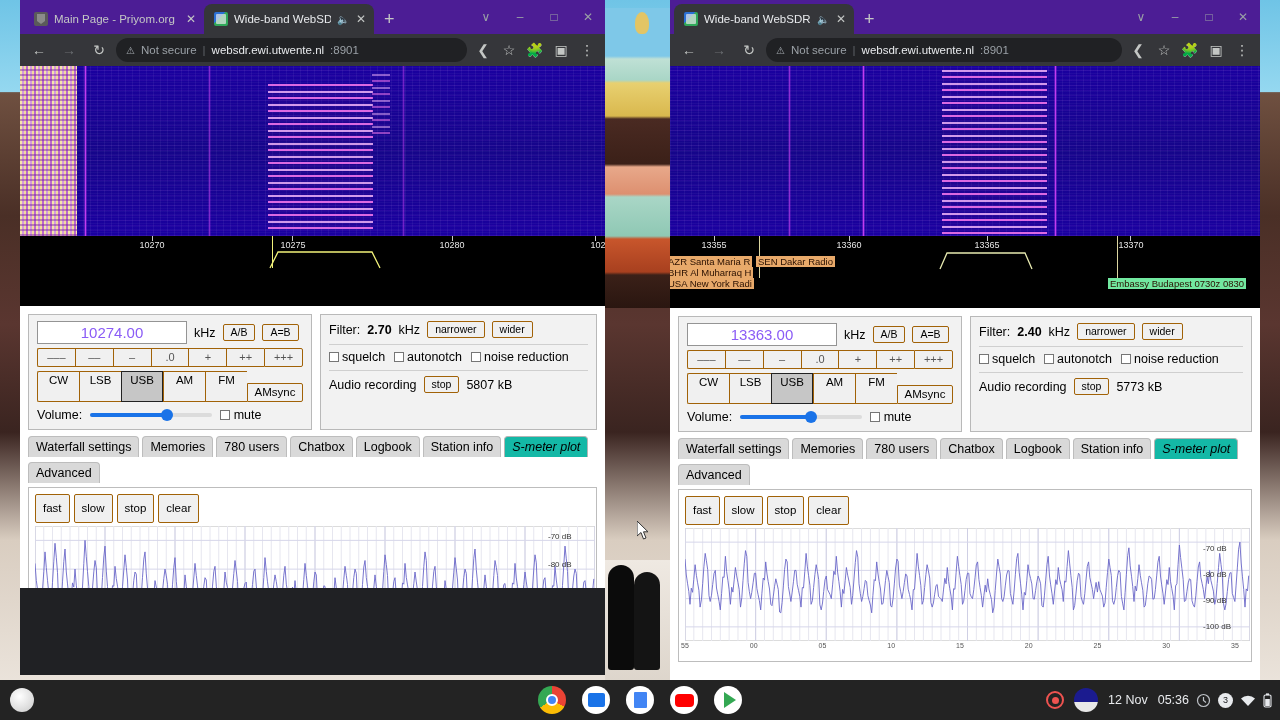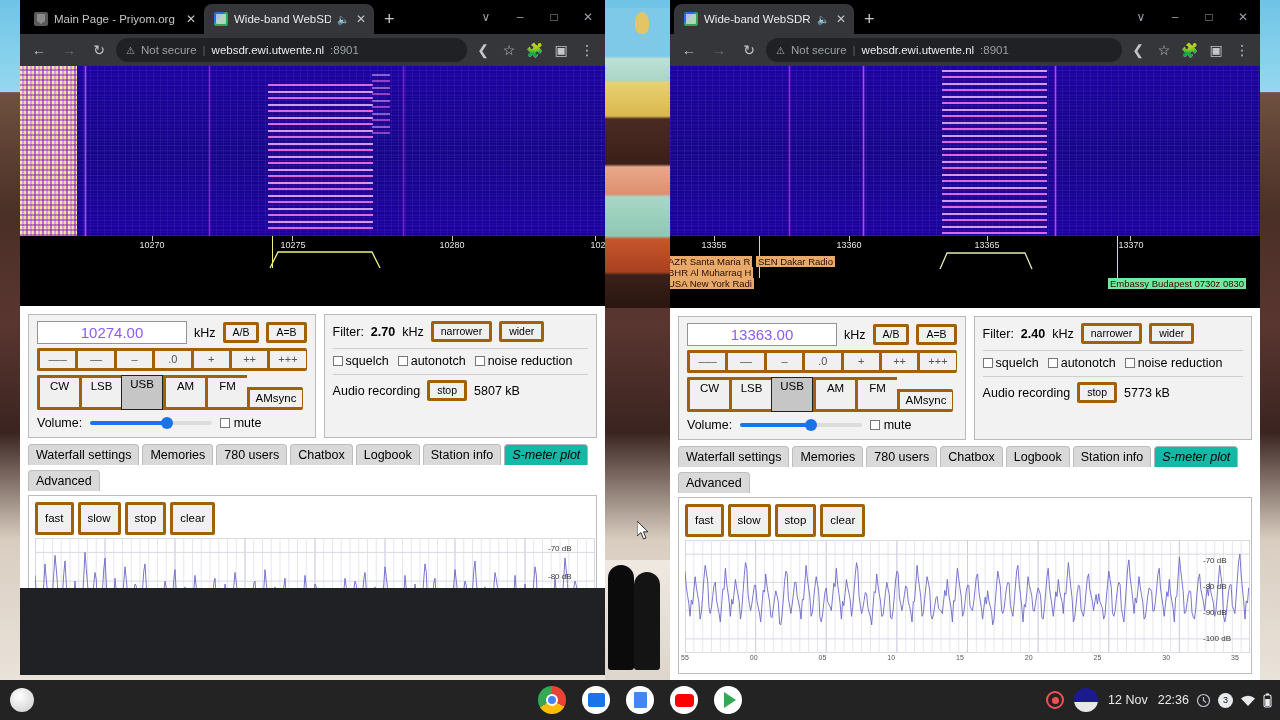--- a/index.html
+++ b/index.html
@@ -44,21 +44,21 @@
     background:#141414; border-radius:13px 13px 3px 3px; }
 
   
   #cursor { position:absolute; left:637px; top:521px; width:14px; height:20px; z-index:60; }
 
   
   .browser { position:absolute; background:#202124; }
   #win-left  { left:20px;  top:0px; width:585px; height:675px; }
   #win-right { left:670px; top:0px; width:590px; height:678px; }
 
-  .tabstrip { height:34px; background:#000000; position:relative; display:flex;
+  .tabstrip { height:34px; background:#4c1d95; position:relative; display:flex;
               align-items:flex-end; padding-left:4px; }
   .tab { height:30px; display:flex; align-items:center; gap:6px;
          padding:0 8px 0 10px; border-radius:8px 8px 0 0; font-size:11.5px;
          color:#c4c7c5; max-width:180px; min-width:120px; position:relative; }
   .tab.active { background:#35363a; color:#e8eaed; }
   .tab .favicon { width:14px; height:14px; flex:0 0 14px; border-radius:2px; }
   .fav-priyom { background:#5a5a5a; position:relative; }
   .fav-priyom::after{content:"";position:absolute;left:3px;top:2px;width:8px;height:10px;
     background:#8b8b8b;clip-path:polygon(0 0,100% 0,100% 70%,50% 100%,0 70%);}
   .fav-websdr { background:linear-gradient(135deg,#2a6fd4 40%,#30a85a 40%);
@@ -135,21 +135,21 @@
   .st-green  { background:#72e8a0; }
 
   
   .ctrlrow { display:flex; gap:8px; padding:8px 8px 0 8px; background:#fff; }
   .panel { border:1px solid #b9b9b9; background:#f2f2f2; }
   .panel.tuner { padding:6px 8px 7px 8px; }
   .freqline { display:flex; align-items:center; gap:7px; }
   .freqbox { width:150px; height:23px; border:1px solid #949494; background:#fff;
              text-align:center; font-size:15px; line-height:21px; color:#8b5cf6; }
   .khz { font-size:12.5px; color:#000; }
-  .btn { border:3px solid #a16207; background:#f0f0f0; font-size:11px;
+  .btn { border:1px solid #a16207; background:#f0f0f0; font-size:11px;
          padding:1px 6px; color:#000; line-height:15px; border-radius:2px;
          display:inline-block; text-align:center; }
   .btn.sm { font-size:10.5px; padding:0px 7px; }
   .stepsrow { display:flex; margin-top:4px; }
   .stepsrow .btn { flex:1; border-right-width:0; border-radius:0; padding:1px 0;
                    font-size:11px; color:#555; }
   .stepsrow .btn:first-child{ border-radius:2px 0 0 2px; }
   .stepsrow .btn:last-child{ border-right-width:1px; border-radius:0 2px 2px 0; }
   .moderow { display:flex; margin-top:4px; }
   .moderow .btn { border-right-width:0; border-radius:0; padding:1px 0; width:42px;
@@ -790,21 +790,21 @@
   </div>
   <div class="tray">
     <div class="recdot">
         <i></i>
       </div>
     <div class="avatar"></div>
     <div class="pill">
       <span>12 Nov</span>
     </div>
     <div class="pill">
-      <span>22:36</span>
+      <span>05:36</span>
       <svg width="15" height="15" viewBox="0 0 15 15">
         <circle cx="7.5" cy="7.5" r="6" fill="none" stroke="#bdc1c6" stroke-width="1.2"></circle>
         <path d="M7.5 4 V7.5 L10 9.5" fill="none" stroke="#bdc1c6" stroke-width="1.2"></path>
       </svg>
       <span class="badge">3</span>
       <svg width="16" height="13" viewBox="0 0 16 13">
         <path d="M8 12 L1 4.5 A10 10 0 0 1 15 4.5 Z" fill="#e8eaed"></path>
       </svg>
       <svg width="9" height="15" viewBox="0 0 9 15">
         <rect x="1" y="2" width="7" height="12" rx="1.5" fill="none" stroke="#e8eaed" stroke-width="1.1"></rect>

